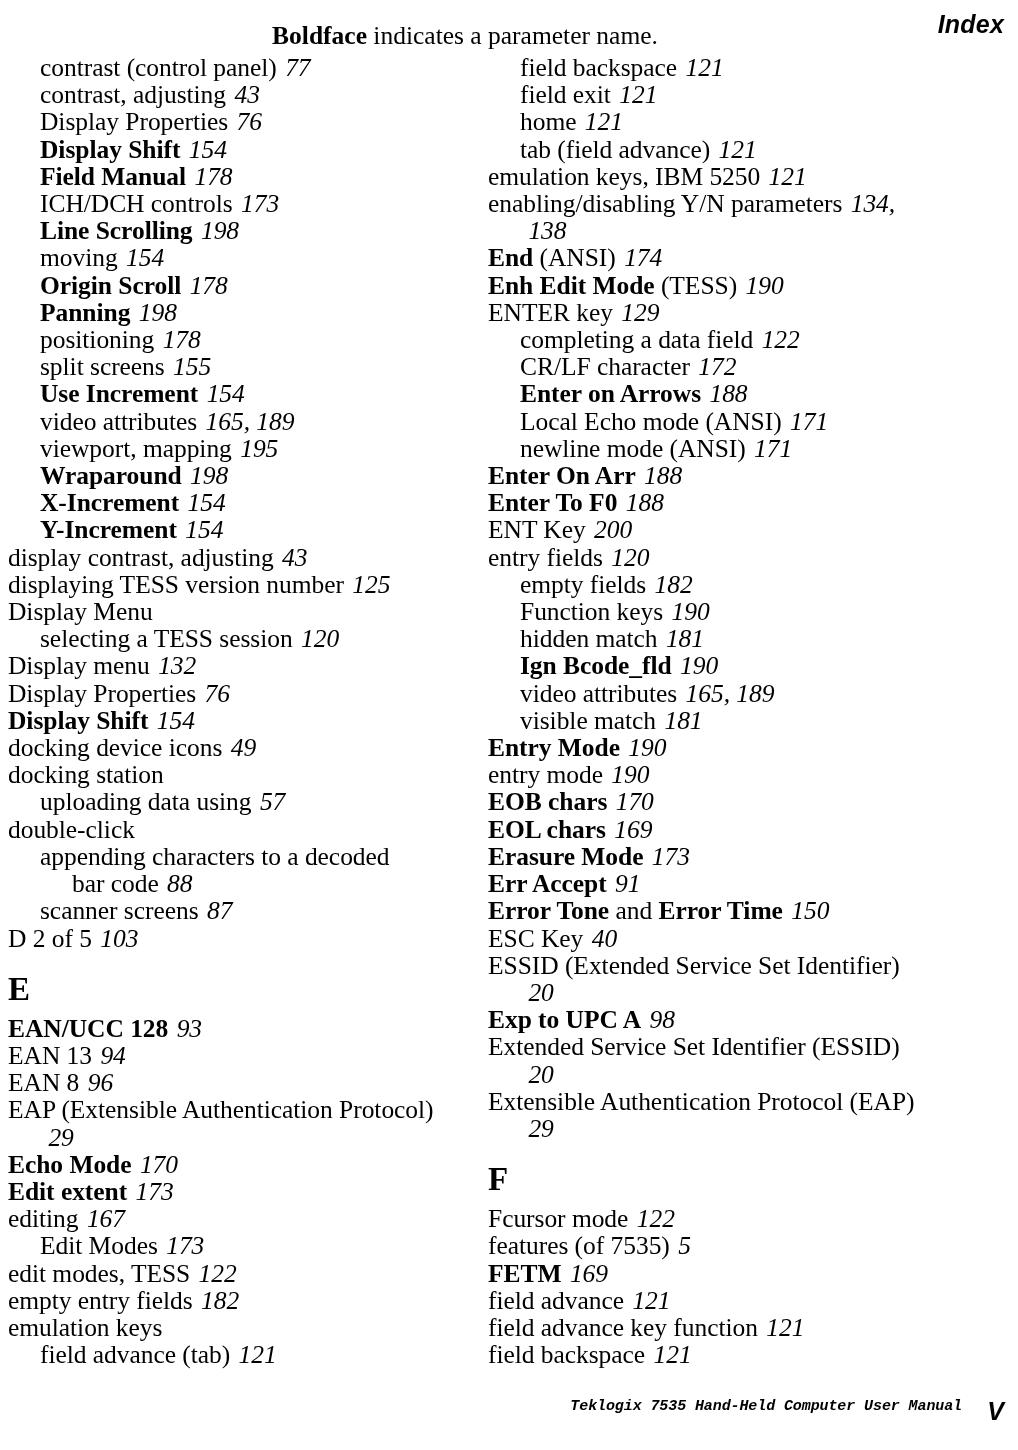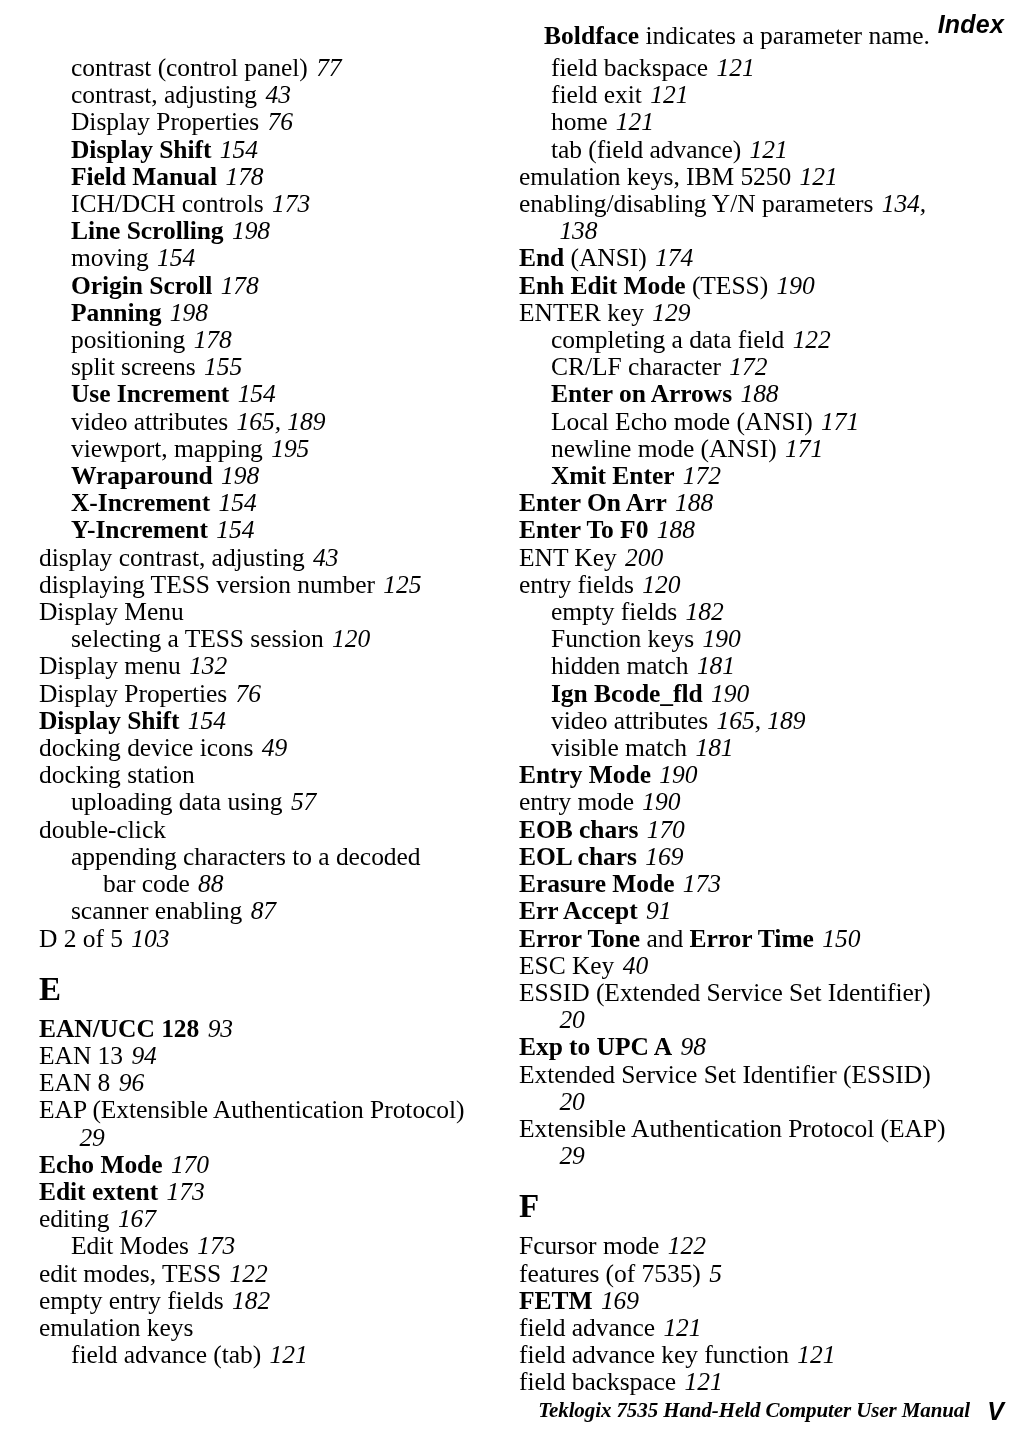--- a/index.html
+++ b/index.html
@@ -36,35 +36,34 @@
     letter-spacing: 0.2px;
     line-height: 1;
   }
 
   
   .note {
     position: absolute;
     top: 21px;
     left: 0;
     width: 930px;
-    text-align: right;
+    text-align: center;
     font-size: 25.5px;
     line-height: 1.15;
     white-space: nowrap;
   }
   .note b { font-weight: bold; }
 
   
   .columns {
     position: absolute;
     top: 54px;
     left: 0;
     width: 808px;
     height: 1310px;
-    margin-left: 31px;
   }
   .col {
     position: absolute;
     top: 0;
     width: 436px;
   }
   .col-left  { left: 8px; }
   .col-right { left: 488px; }
 
   .entry {
@@ -96,26 +95,26 @@
   
   .footer {
     position: absolute;
     left: 0;
     top: 1398px;
     width: 1018px;
     height: 34px;
   }
   .footer-title {
     position: absolute;
-    right: 48px;
+    right: 56px;
     top: 0;
-    font-family: Liberation Serif, serif;
-    font-style: italic;
-    font-weight: bold;
-    font-size: 21px;
+    font-family: Liberation Mono, monospace;
+    font-style: italic;
+    font-weight: bold;
+    font-size: 15px;
     line-height: 1.2;
     letter-spacing: -0.1px;
     white-space: nowrap;
   }
   .footer-page {
     position: absolute;
     right: 14px;
     top: -2px;
     font-family: "Liberation Sans", "DejaVu Sans", sans-serif;
     font-style: italic;
@@ -161,21 +160,21 @@
         <div class="entry lvl1"><span class="t">selecting a TESS session</span><span class="pg">120</span></div>
         <div class="entry lvl0"><span class="t">Display menu</span><span class="pg">132</span></div>
         <div class="entry lvl0"><span class="t">Display Properties</span><span class="pg">76</span></div>
         <div class="entry lvl0"><span class="t bold">Display Shift</span><span class="pg">154</span></div>
         <div class="entry lvl0"><span class="t">docking device icons</span><span class="pg">49</span></div>
         <div class="entry lvl0"><span class="t">docking station</span></div>
         <div class="entry lvl1"><span class="t">uploading data using</span><span class="pg">57</span></div>
         <div class="entry lvl0"><span class="t">double-click</span></div>
         <div class="entry lvl1"><span class="t">appending characters to a decoded</span></div>
         <div class="entry lvl2"><span class="t">bar code</span><span class="pg">88</span></div>
-        <div class="entry lvl1"><span class="t">scanner enabling</span><span class="pg">87</span></div>
+        <div class="entry lvl1"><span class="t">scanner screens</span><span class="pg">87</span></div>
         <div class="entry lvl0"><span class="t">D 2 of 5</span><span class="pg">103</span></div>
         <div class="letter">E</div>
         <div class="entry lvl0"><span class="t bold">EAN/UCC 128</span><span class="pg">93</span></div>
         <div class="entry lvl0"><span class="t">EAN 13</span><span class="pg">94</span></div>
         <div class="entry lvl0"><span class="t">EAN 8</span><span class="pg">96</span></div>
         <div class="entry lvl0"><span class="t">EAP (Extensible Authentication Protocol)</span></div>
         <div class="entry lvl1"><span class="pg">29</span></div>
         <div class="entry lvl0"><span class="t bold">Echo Mode</span><span class="pg">170</span></div>
         <div class="entry lvl0"><span class="t bold">Edit extent</span><span class="pg">173</span></div>
         <div class="entry lvl0"><span class="t">editing</span><span class="pg">167</span></div>
@@ -194,21 +193,20 @@
         <div class="entry lvl0"><span class="t">enabling/disabling Y/N parameters</span><span class="pg">134,</span></div>
         <div class="entry lvl1"><span class="pg">138</span></div>
         <div class="entry lvl0"><span class="t bold">End</span><span class="t"> (ANSI)</span><span class="pg">174</span></div>
         <div class="entry lvl0"><span class="t bold">Enh Edit Mode</span><span class="t"> (TESS)</span><span class="pg">190</span></div>
         <div class="entry lvl0"><span class="t">ENTER key</span><span class="pg">129</span></div>
         <div class="entry lvl1"><span class="t">completing a data field</span><span class="pg">122</span></div>
         <div class="entry lvl1"><span class="t">CR/LF character</span><span class="pg">172</span></div>
         <div class="entry lvl1"><span class="t bold">Enter on Arrows</span><span class="pg">188</span></div>
         <div class="entry lvl1"><span class="t">Local Echo mode (ANSI)</span><span class="pg">171</span></div>
         <div class="entry lvl1"><span class="t">newline mode (ANSI)</span><span class="pg">171</span></div>
-        <div class="entry lvl1"><span class="t bold">Xmit Enter</span><span class="pg">172</span></div>
         <div class="entry lvl0"><span class="t bold">Enter On Arr</span><span class="pg">188</span></div>
         <div class="entry lvl0"><span class="t bold">Enter To F0</span><span class="pg">188</span></div>
         <div class="entry lvl0"><span class="t">ENT Key</span><span class="pg">200</span></div>
         <div class="entry lvl0"><span class="t">entry fields</span><span class="pg">120</span></div>
         <div class="entry lvl1"><span class="t">empty fields</span><span class="pg">182</span></div>
         <div class="entry lvl1"><span class="t">Function keys</span><span class="pg">190</span></div>
         <div class="entry lvl1"><span class="t">hidden match</span><span class="pg">181</span></div>
         <div class="entry lvl1"><span class="t bold">Ign Bcode_fld</span><span class="pg">190</span></div>
         <div class="entry lvl1"><span class="t">video attributes</span><span class="pg">165, 189</span></div>
         <div class="entry lvl1"><span class="t">visible match</span><span class="pg">181</span></div>

